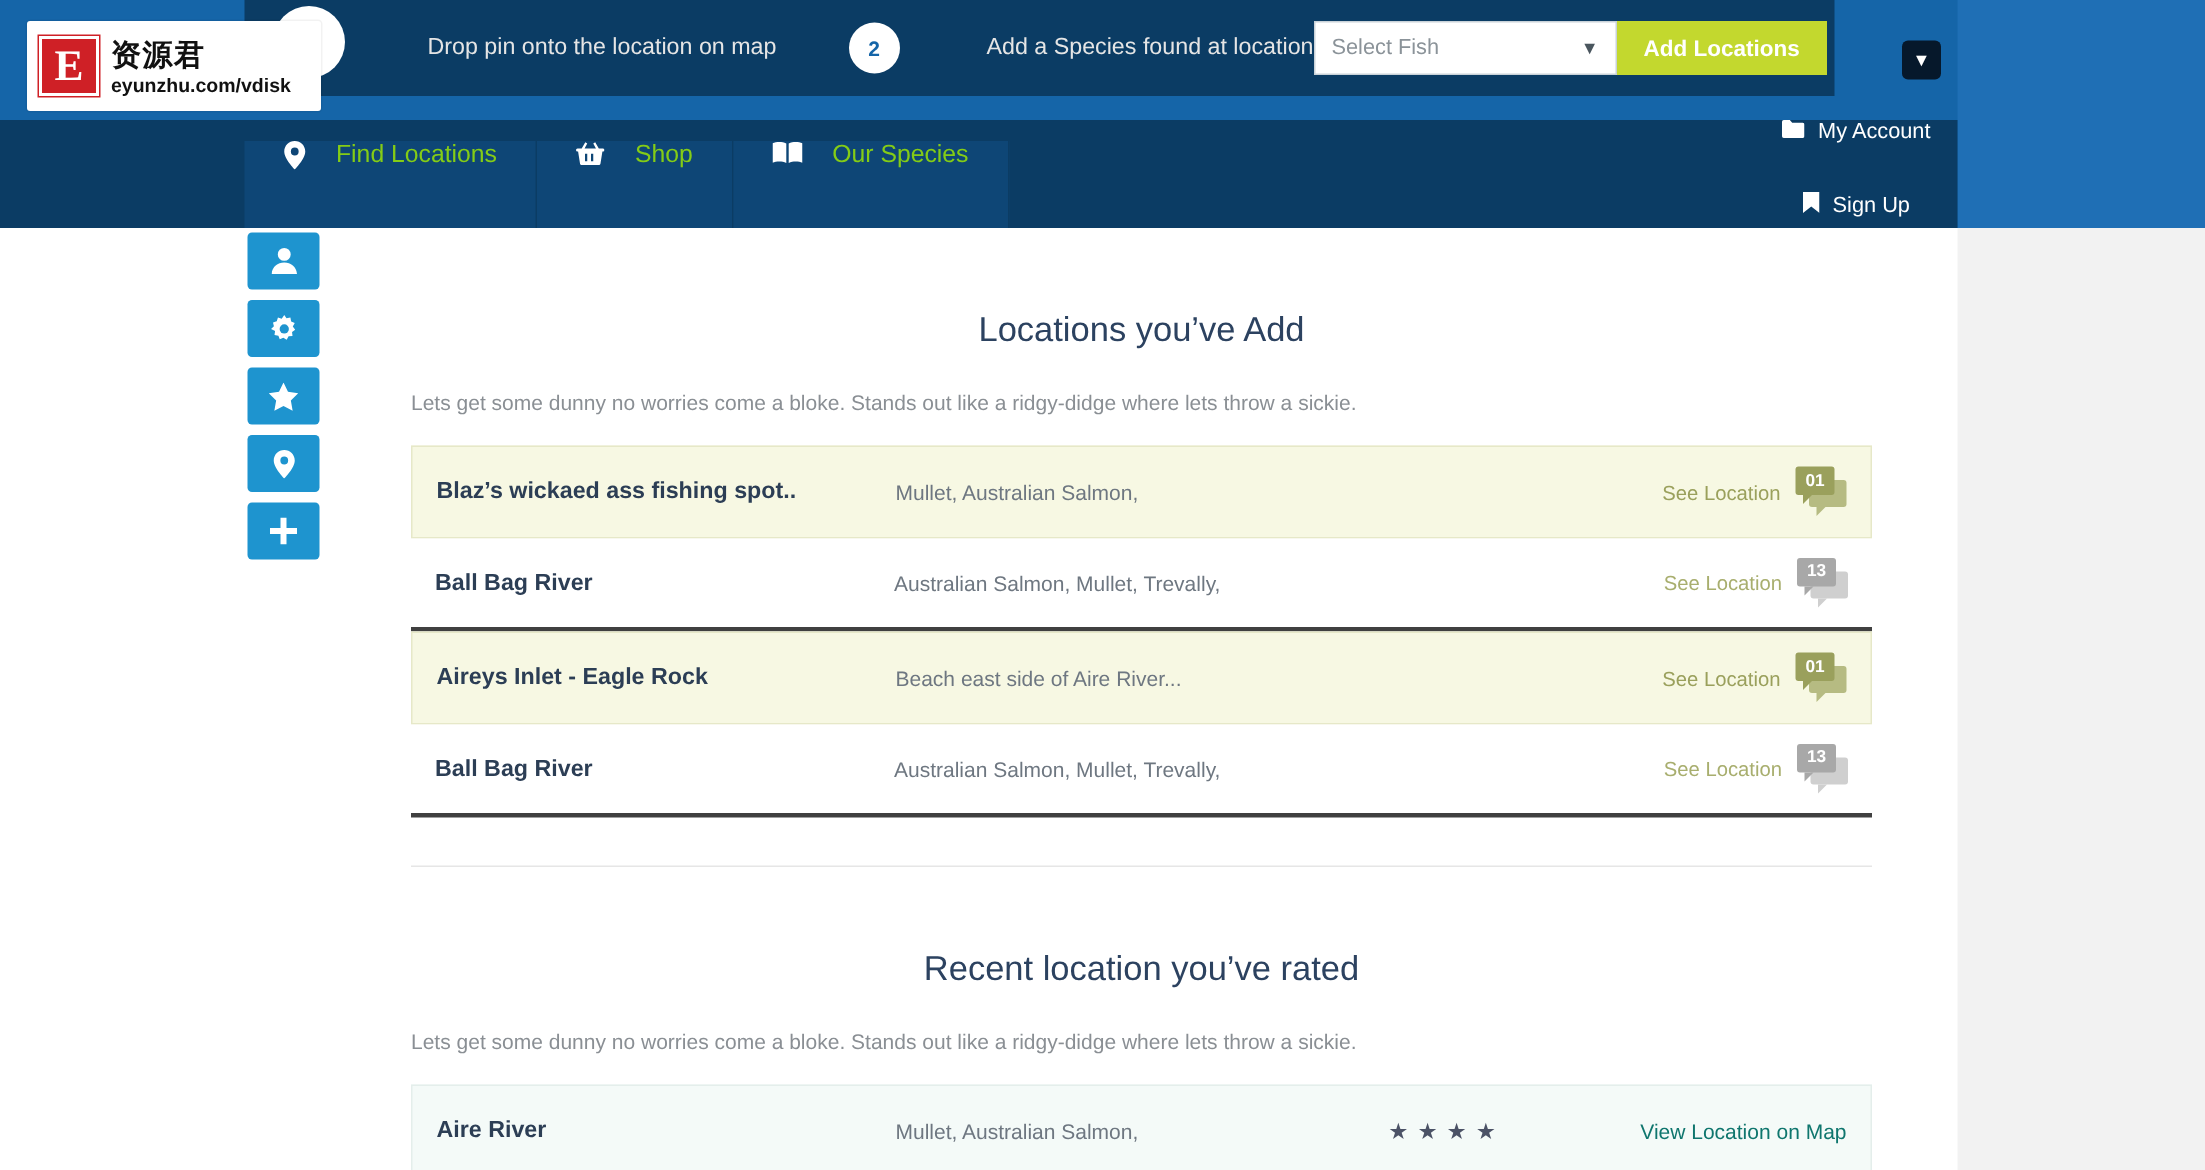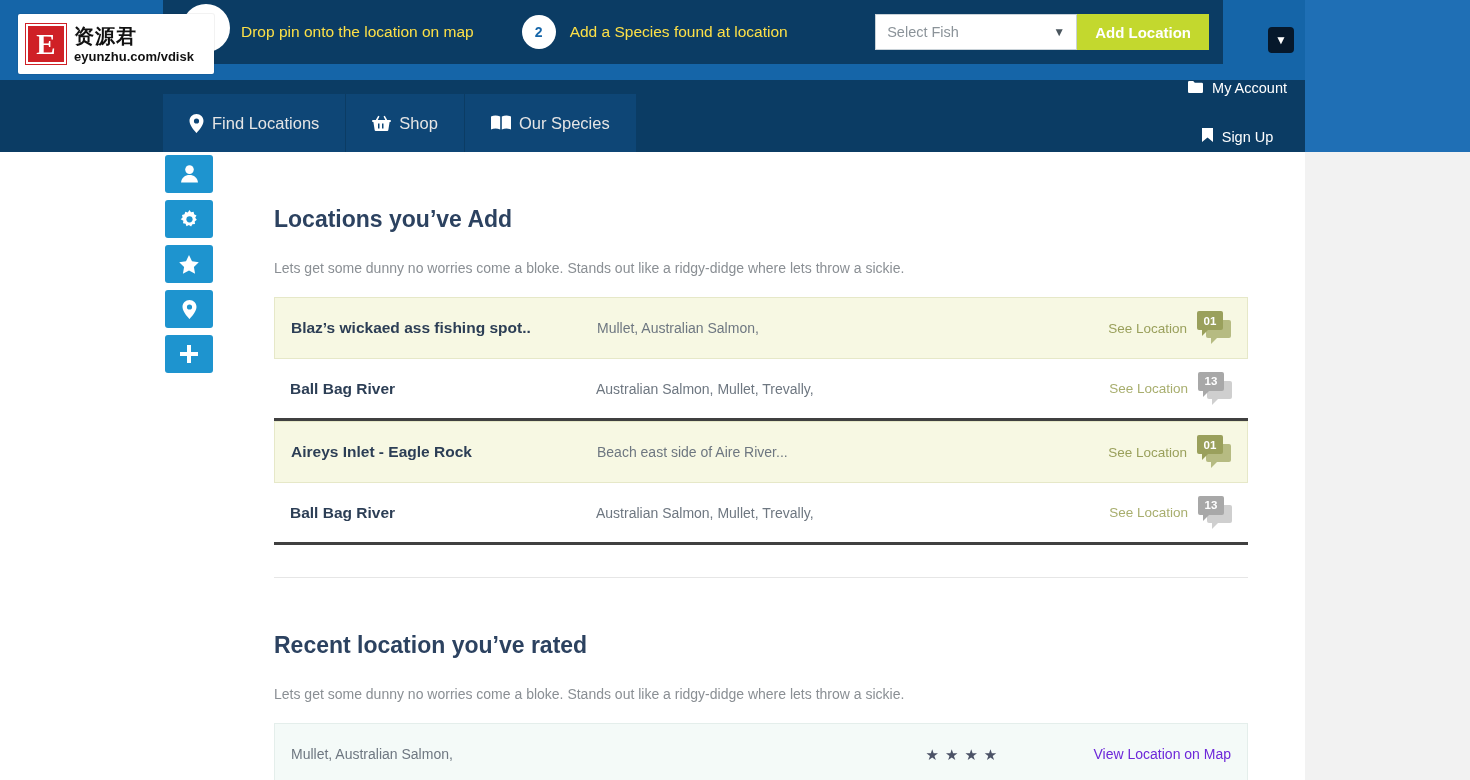--- a/index.html
+++ b/index.html
@@ -54,23 +54,24 @@
     gap: 14px;
   }
   .step-num {
     width: 34px; height: 34px; border-radius: 50%;
     background: #ffffff; color: #1565a8;
     font-size: 14px; font-weight: bold;
     display: flex; align-items: center; justify-content: center;
     flex: none;
   }
   .step-text {
-    color: #fde047;
+    color: #e5e5e5;
     font-size: 15.5px;
     white-space: nowrap;
+    margin-left: 44px;
   }
   .step.s2 { margin-left: 48px; }
 
   .banner-right {
     margin-left: auto;
     display: flex;
     align-items: center;
     gap: 0;
   }
   .fish-select {
@@ -138,24 +139,24 @@
   }
   .nav-left {
     position: absolute;
     left: 163px; top: 14px;
     display: flex;
     align-items: stretch;
     height: 58px;
   }
   .nav-item {
     display: flex;
-    align-items: center;
-    gap: 8px;
+    align-items: flex-start;
+    gap: 20px;
     padding: 0 26px;
-    color: #e5e5e5;
+    color: #84cc16;
     font-size: 16.5px;
     cursor: pointer;
     background: #0e4676;
     border-right: 1px solid #0b3c64;
   }
   .nav-item:first-child { background: #0e4676; }
   .nav-item svg { display: block; }
 
   .nav-right {
     position: absolute;
@@ -197,22 +198,23 @@
 
   
   .main {
     position: absolute;
     left: 274px; top: 152px;
     width: 974px;
   }
   .sec-title {
     font-size: 23px;
     color: #2c4260;
-    font-weight: bold;
+    font-weight: normal;
     padding-top: 54px;
+    text-align: center;
   }
   .sec-desc {
     font-size: 14px;
     color: #8a8f94;
     padding-top: 27px;
   }
 
   .list { margin-top: 21px; }
 
   .row {
@@ -304,21 +306,21 @@
     gap: 6px;
     width: 120px;
     flex: none;
     justify-content: flex-start;
     margin-right: 48px;
   }
   .star { color: #4b5266; font-size: 15px; line-height: 1; }
 
   .row-link {
     font-size: 14px;
-    color: #6d28d9;
+    color: #0f766e;
     cursor: pointer;
     white-space: nowrap;
   }
 
   .divider {
     height: 1px;
     background: #e6e6e6;
     margin-top: 32px;
   }
 
@@ -393,21 +395,21 @@
     <div class="step s2">
       <div class="step-num">2</div>
       <div class="step-text">Add a Species found at location</div>
     </div>
 
     <div class="banner-right">
       <div class="fish-select">
         <span class="label">Select Fish</span>
         <span class="chev">▼</span>
       </div>
-      <button class="add-loc-btn">Add Location</button>
+      <button class="add-loc-btn">Add Locations</button>
     </div>
   </div>
 
   <div class="navbar">
     <div class="nav-left">
 
       <div class="nav-item">
         <span>
           <svg width="15" height="19" viewBox="0 0 15 19">
               <path d="M7.5 0C3.6 0 .5 3.1.5 7c0 5 7 12 7 12s7-7 7-12c0-3.9-3.1-7-7-7zm0 9.6A2.6 2.6 0 1 1 7.5 4.4a2.6 2.6 0 0 1 0 5.2z" fill="#fff"></path>
@@ -554,20 +556,21 @@
     </div>
 
     <div class="divider"></div>
 
     <h1 class="sec-title">Recent location you’ve rated</h1>
     <p class="sec-desc">Lets get some dunny no worries come a bloke. Stands out like a ridgy-didge where lets throw a sickie.</p>
 
     <div class="list">
 
       <div class="row hl-mint">
+        <div class="row-name">Aire River</div>
         <div class="row-species">Mullet, Australian Salmon,</div>
         <div class="stars">
           <span class="star">★</span>
           <span class="star">★</span>
           <span class="star">★</span>
           <span class="star">★</span>
         </div>
         <div class="row-link">View Location on Map</div>
       </div>
 

